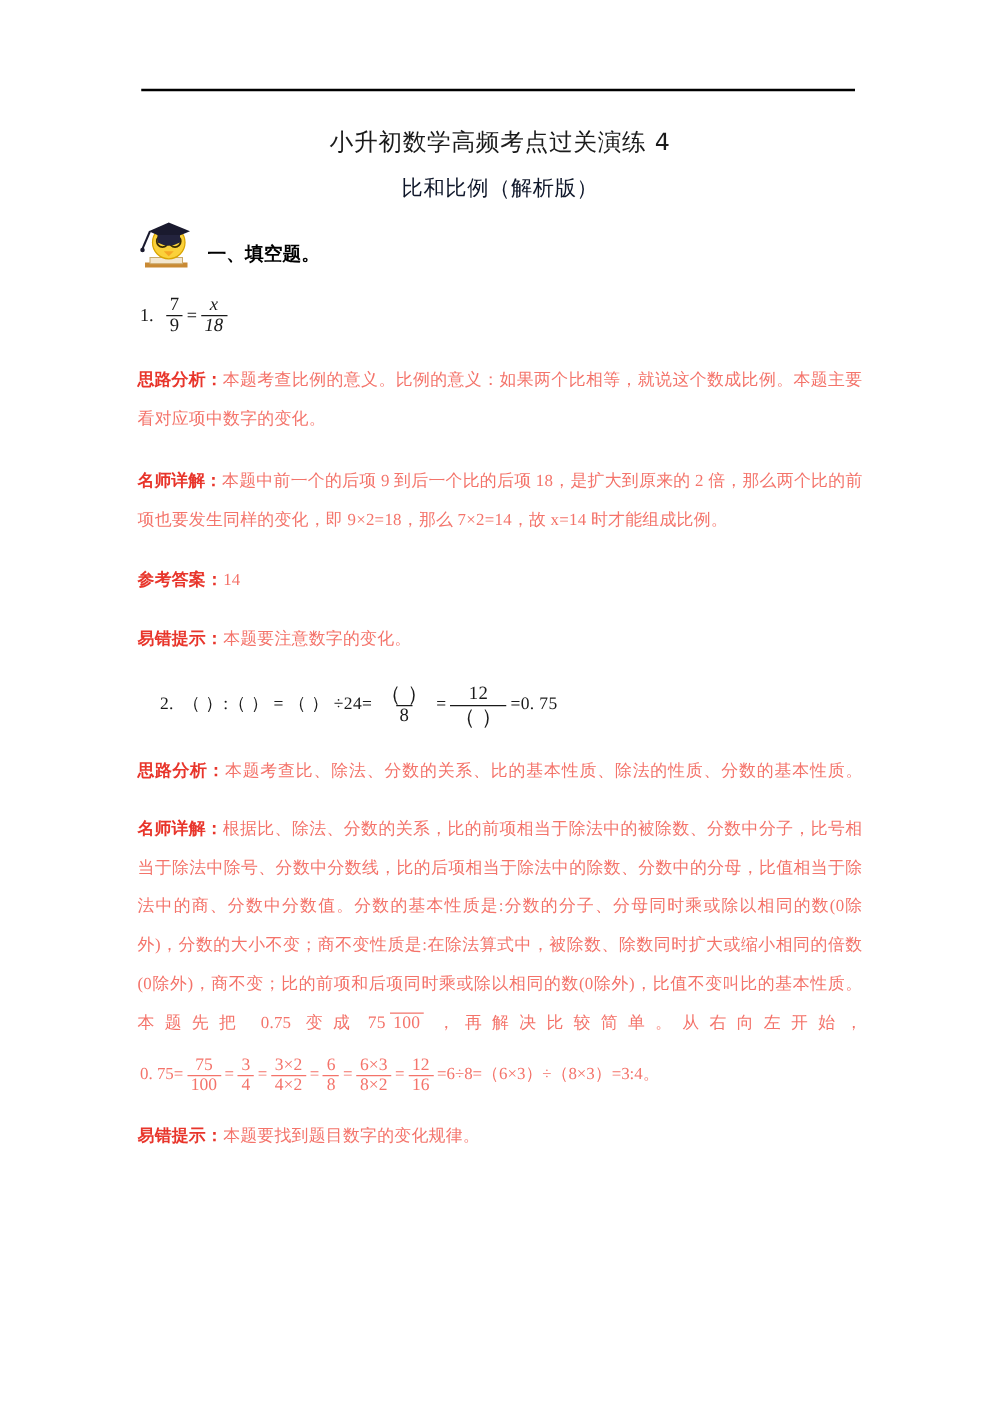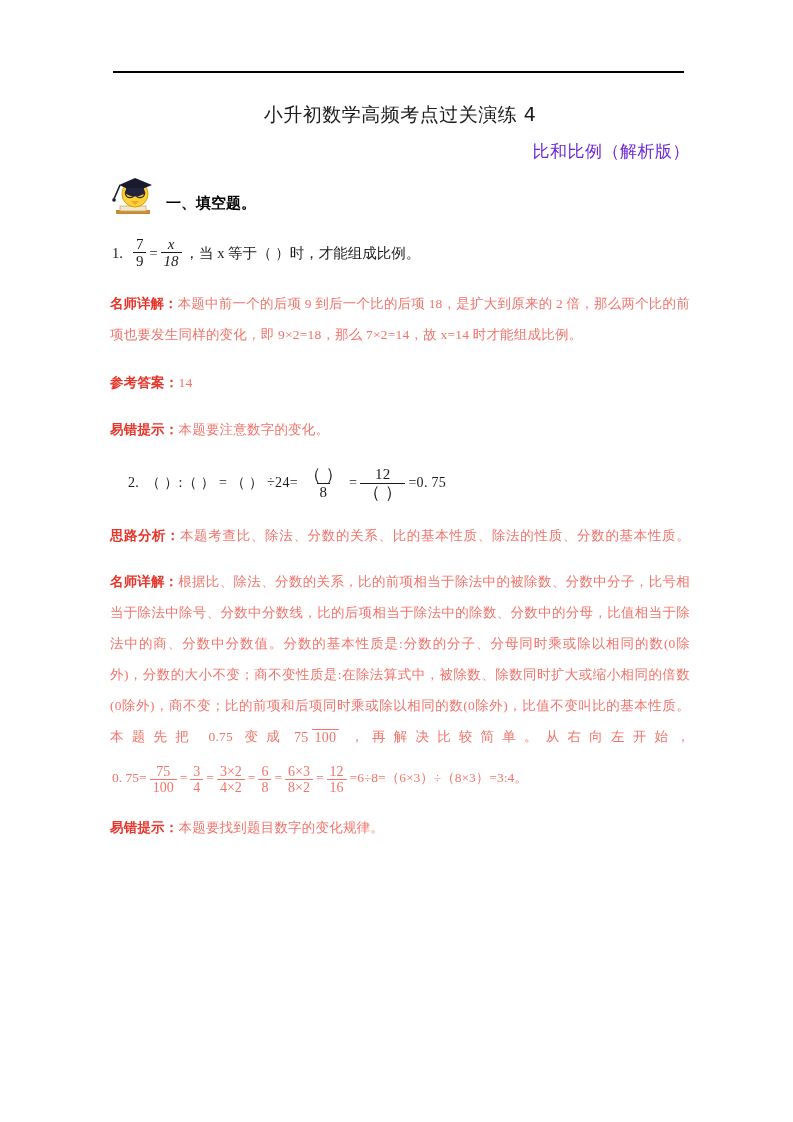--- a/index.html
+++ b/index.html
@@ -40,26 +40,26 @@
     font-family: "DejaVu Sans", "Liberation Sans", sans-serif;
     font-size: 19px;
     font-weight: normal;
     letter-spacing: 0.5px;
     margin: 0;
     padding: 0 0 0 0;
     line-height: 36px;
     color: #1a1a1a;
   }
   .doc-subtitle {
-    text-align: right;
+    text-align: center;
     font-family: "DejaVu Sans", "Liberation Sans", sans-serif;
     font-size: 17px;
     letter-spacing: 0.5px;
     line-height: 38px;
-    color: #6d28d9;
+    color: #0f172a;
   }
 
   
   .section-head {
     margin-top: 16px;
     height: 32px;
     position: relative;
     text-align: center;
   }
   .mascot {
@@ -191,23 +191,25 @@
       <span class="sp"></span>
       <span class="frac big">
         <span class="num">7</span>
         <span class="den">9</span>
       </span>
       <span>=</span>
       <span class="frac big it">
         <span class="num">x</span>
         <span class="den">18</span>
       </span>
-      <span>，当 x 等于（        ）时，才能组成比例。</span>
-    </div>
-
+    </div>
+
+    <div class="blk">
+      <span class="lbl">思路分析：</span><span>本题考查比例的意义。比例的意义：如果两个比相等，就说这个数成比例。本题主要看对应项中数字的变化。</span>
+    </div>
 
     <div class="blk">
       <span class="lbl">名师详解：</span><span>本题中前一个的后项 9 到后一个比的后项 18，是扩大到原来的 2 倍，那么两个比的前项也要发生同样的变化，即 9×2=18，那么 7×2=14，故 x=14 时才能组成比例。</span>
     </div>
 
     <div class="ans-line">
       <span class="lbl">参考答案：</span><span>14</span>
     </div>
 
     <div class="ans-line">

